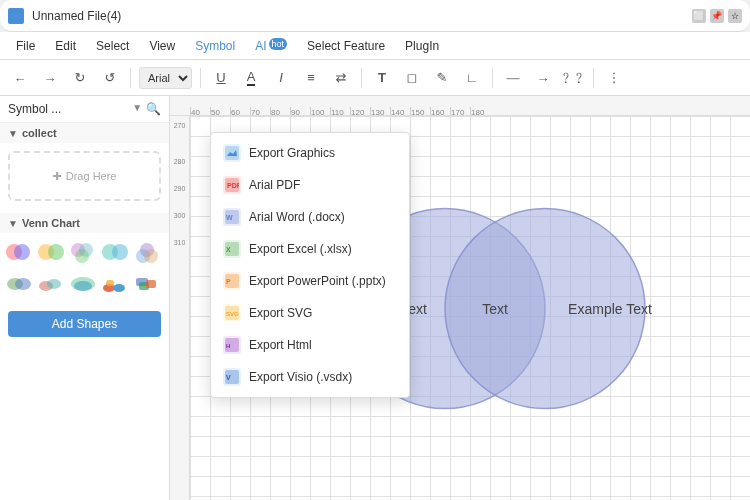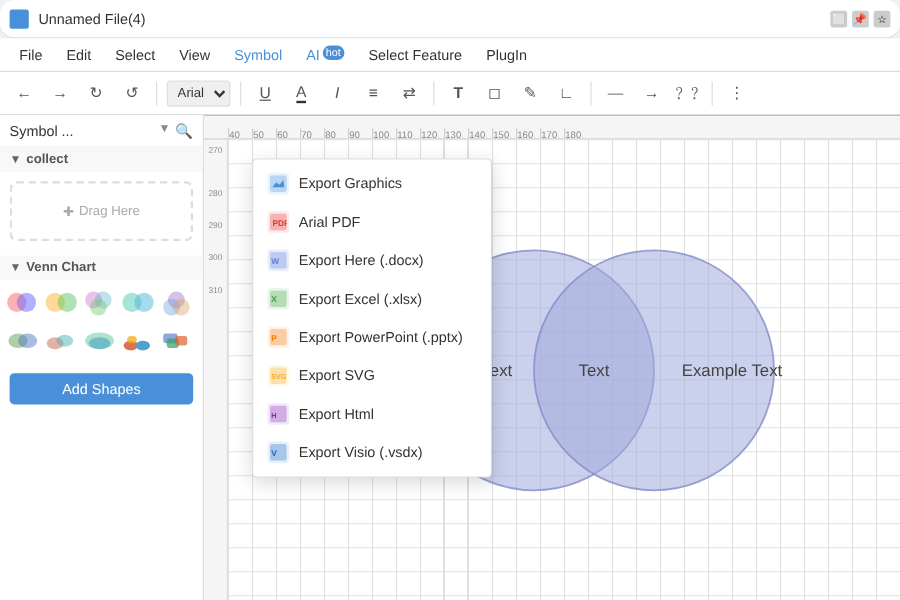--- a/index.html
+++ b/index.html
@@ -313,21 +313,21 @@
         </div>
         <span>Arial PDF</span>
       </div>
       <div class="dropdown-item">
         <div class="dropdown-icon icon-word">
           <svg width="14" height="14" viewBox="0 0 14 14">
               <rect width="14" height="14" rx="2" fill="#5c7fd8" opacity="0.3"></rect>
               <text x="1" y="10" font-size="7" fill="#5c7fd8" font-weight="bold">W</text>
             </svg>
         </div>
-        <span>Export Here (.docx)</span>
+        <span>Arial Word (.docx)</span>
       </div>
       <div class="dropdown-item">
         <div class="dropdown-icon icon-excel">
           <svg width="14" height="14" viewBox="0 0 14 14">
               <rect width="14" height="14" rx="2" fill="#43a047" opacity="0.3"></rect>
               <text x="1" y="10" font-size="7" fill="#43a047" font-weight="bold">X</text>
             </svg>
         </div>
         <span>Export Excel (.xlsx)</span>
       </div>

